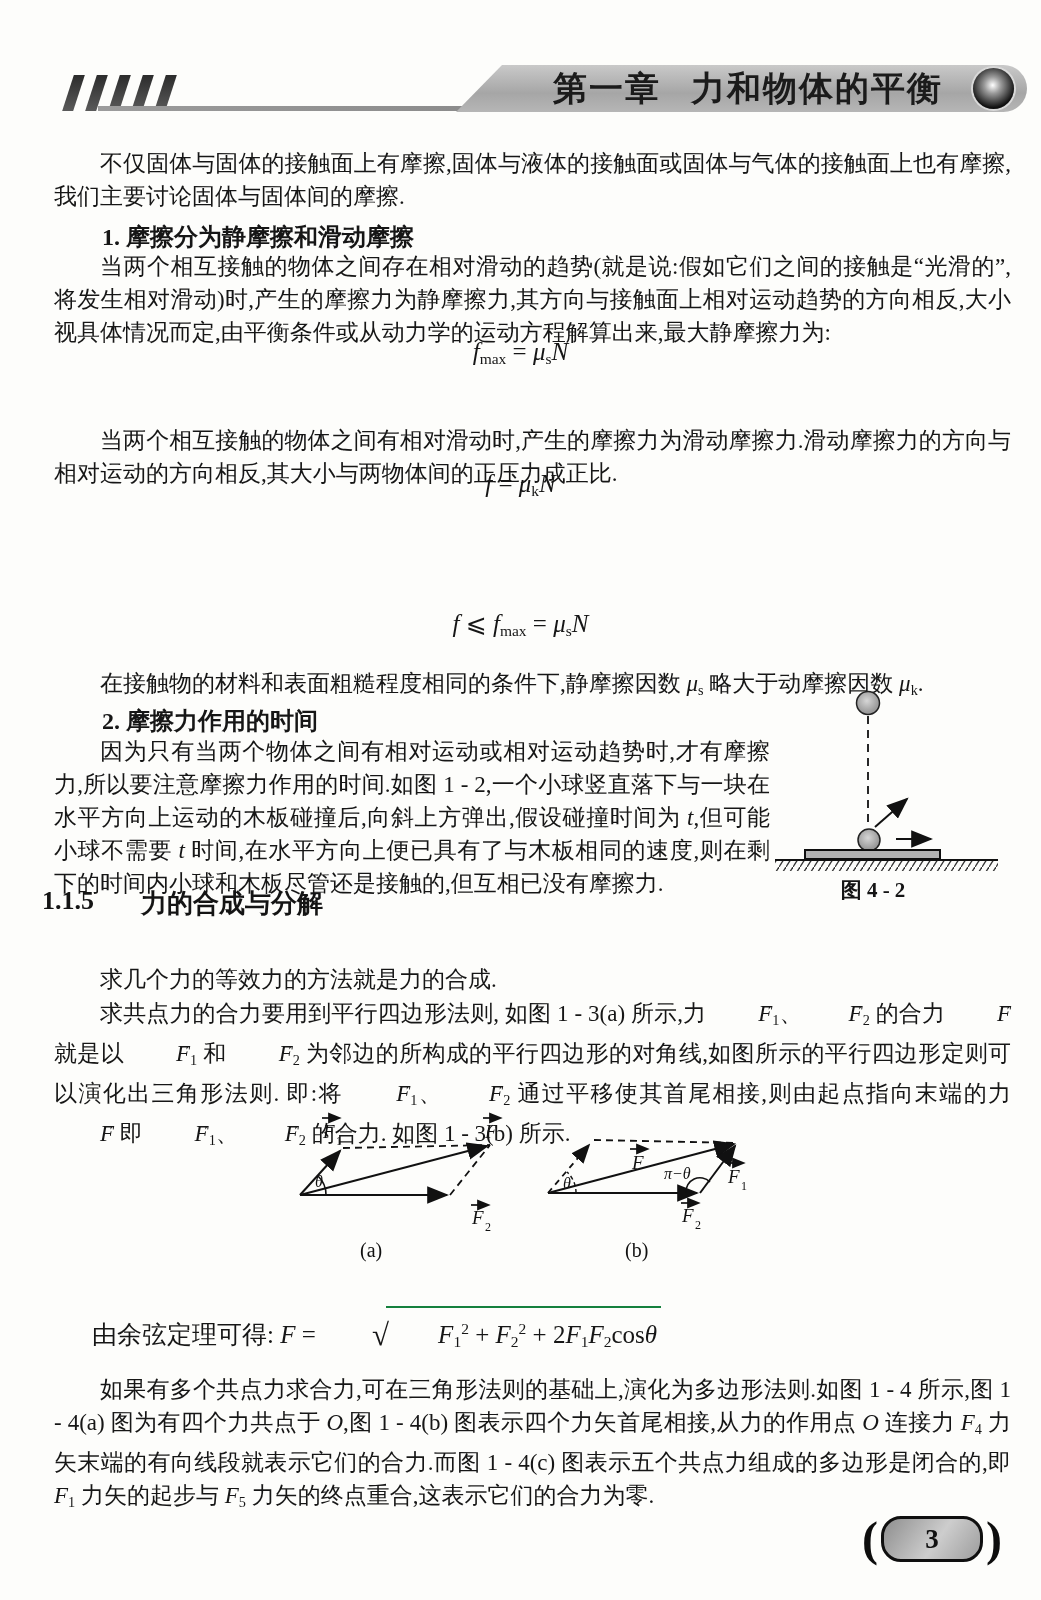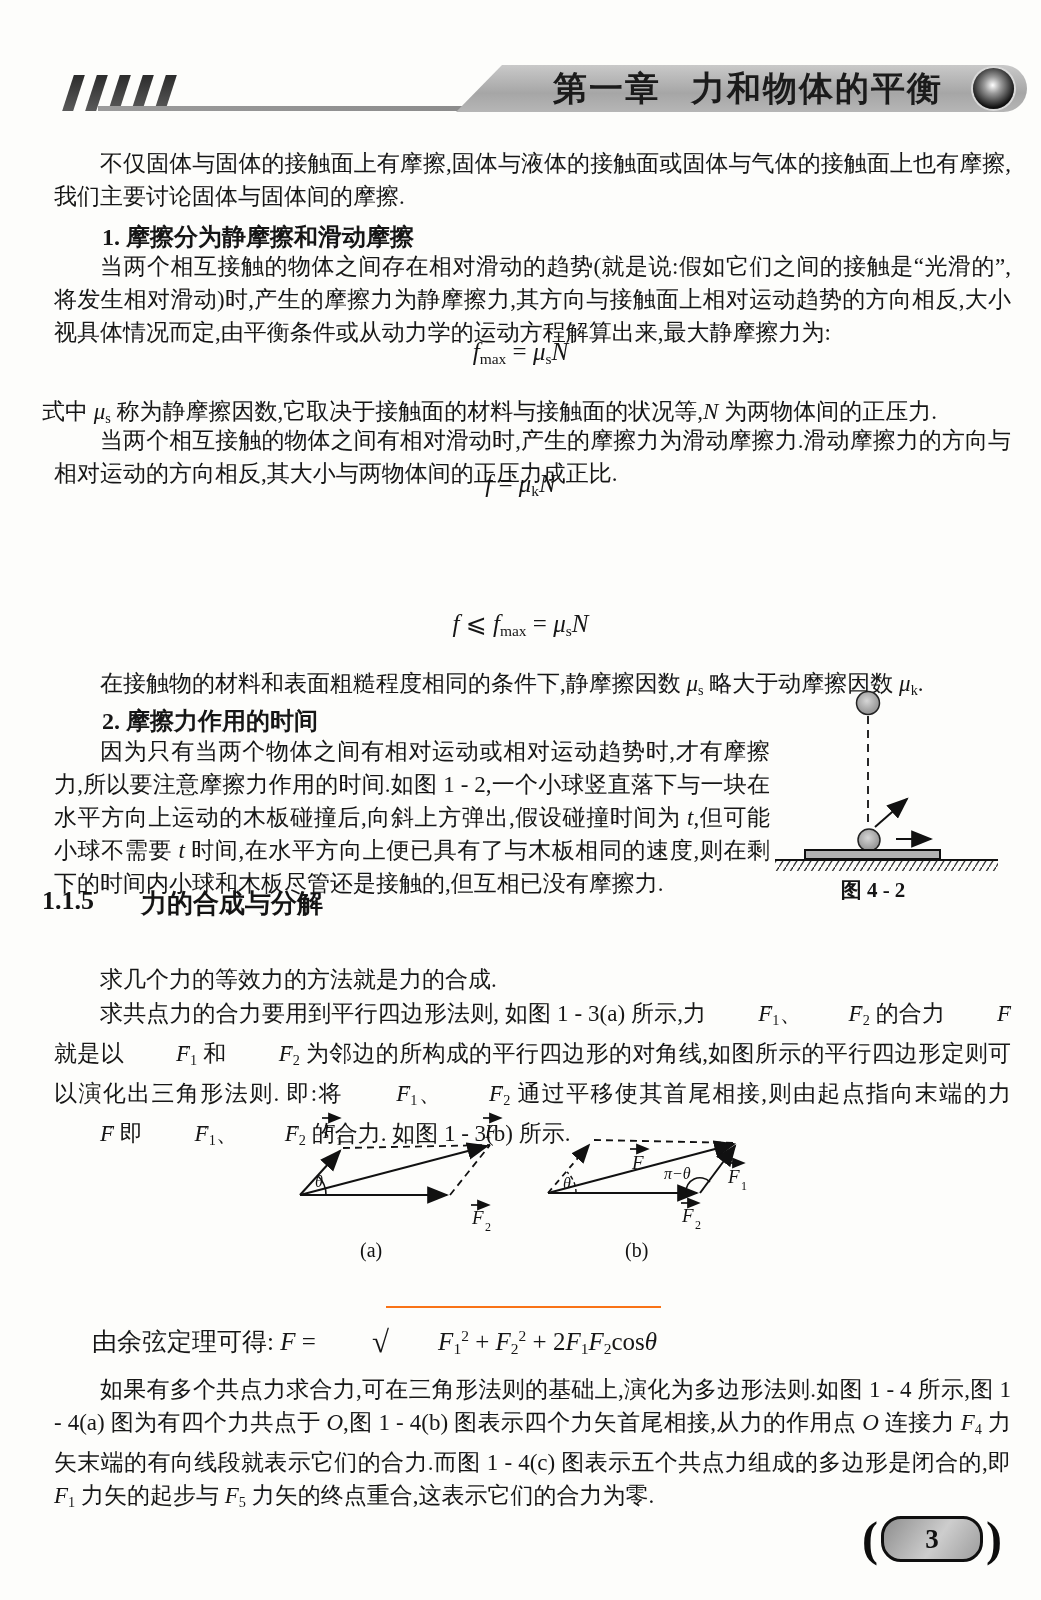--- a/index.html
+++ b/index.html
@@ -35,21 +35,21 @@
   .narrow{width:716px;}
   .formula{position:absolute;left:42px;width:957px;text-align:center;font-size:25px;line-height:40px;}
   .formula-l{position:absolute;left:42px;width:957px;font-size:25px;line-height:40px;text-indent:2em;}
   .mi{font-style:italic;}
   .sub{font-size:0.62em;vertical-align:-0.28em;font-style:normal;}
   .sup{font-size:0.62em;vertical-align:0.55em;font-style:normal;}
   .vec{position:relative;display:inline-block;font-style:italic;}
   .vec::before{content:"→";position:absolute;top:-0.62em;left:0.12em;font-size:0.58em;font-style:normal;}
   .sqrt{display:inline-block;white-space:nowrap;}
   .sqrt-sign{font-size:31px;vertical-align:-2px;}
-  .radicand{display:inline-block;border-top:2px solid #f97316;padding:8px 4px 0 2px;margin-left:-3px;}
+  .radicand{display:inline-block;border-top:2px solid #15803d;padding:1px 4px 0 2px;margin-left:-3px;}
   .sec-title{
     position:absolute;left:42px;top:886px;display:flex;gap:47px;
     font-family:Liberation Serif, serif;
     font-weight:bold;font-size:26px;color:#141414;
   }
   
   .fig12{position:absolute;left:765px;top:680px;width:245px;height:235px;}
   .fig12 .cap, .fig13cap{font-weight:bold;font-size:21px;color:#141414;}
   .fig12 .cap{position:absolute;top:196px;left:0;width:216px;text-align:center;}
   .fig13{position:absolute;left:240px;top:1105px;width:560px;height:160px;}
@@ -89,21 +89,20 @@
   </header>
 
   <p class="b ind" style="top:124px">不仅固体与固体的接触面上有摩擦,固体与液体的接触面或固体与气体的接触面上也有摩擦,我们主要讨论固体与固体间的摩擦.</p>
 
   <p class="b ind head" style="top:197px">1. 摩擦分为静摩擦和滑动摩擦</p>
 
   <p class="b ind" style="top:227px">当两个相互接触的物体之间存在相对滑动的趋势(就是说:假如它们之间的接触是“光滑的”,将发生相对滑动)时,产生的摩擦力为静摩擦力,其方向与接触面上相对运动趋势的方向相反,大小视具体情况而定,由平衡条件或从动力学的运动方程解算出来,最大静摩擦力为:</p>
 
   <div class="formula" style="top:332px"><span class="mi">f</span><span class="sub">max</span><span> = </span><span class="mi">μ</span><span class="sub">s</span><span class="mi">N</span></div>
 
-  <p class="b" style="top:372px"><span>式中 </span><span class="mi">μ</span><span class="sub">s</span><span> 称为静摩擦因数,它取决于接触面的材料与接触面的状况等,</span><span class="mi">N</span><span> 为两物体间的正压力.</span></p>
 
   <p class="b ind" style="top:401px">当两个相互接触的物体之间有相对滑动时,产生的摩擦力为滑动摩擦力.滑动摩擦力的方向与相对运动的方向相反,其大小与两物体间的正压力成正比.</p>
 
   <div class="formula" style="top:464px"><span class="mi">f</span><span> = </span><span class="mi">μ</span><span class="sub">k</span><span class="mi">N</span></div>
 
 
   <div class="formula" style="top:604px"><span class="mi">f</span><span> ⩽ </span><span class="mi">f</span><span class="sub">max</span><span> = </span><span class="mi">μ</span><span class="sub">s</span><span class="mi">N</span></div>
 
   <p class="b ind" style="top:644px"><span>在接触物的材料和表面粗糙程度相同的条件下,静摩擦因数 </span><span class="mi">μ</span><span class="sub">s</span><span> 略大于动摩擦因数 </span><span class="mi">μ</span><span class="sub">k</span><span>.</span></p>
 

